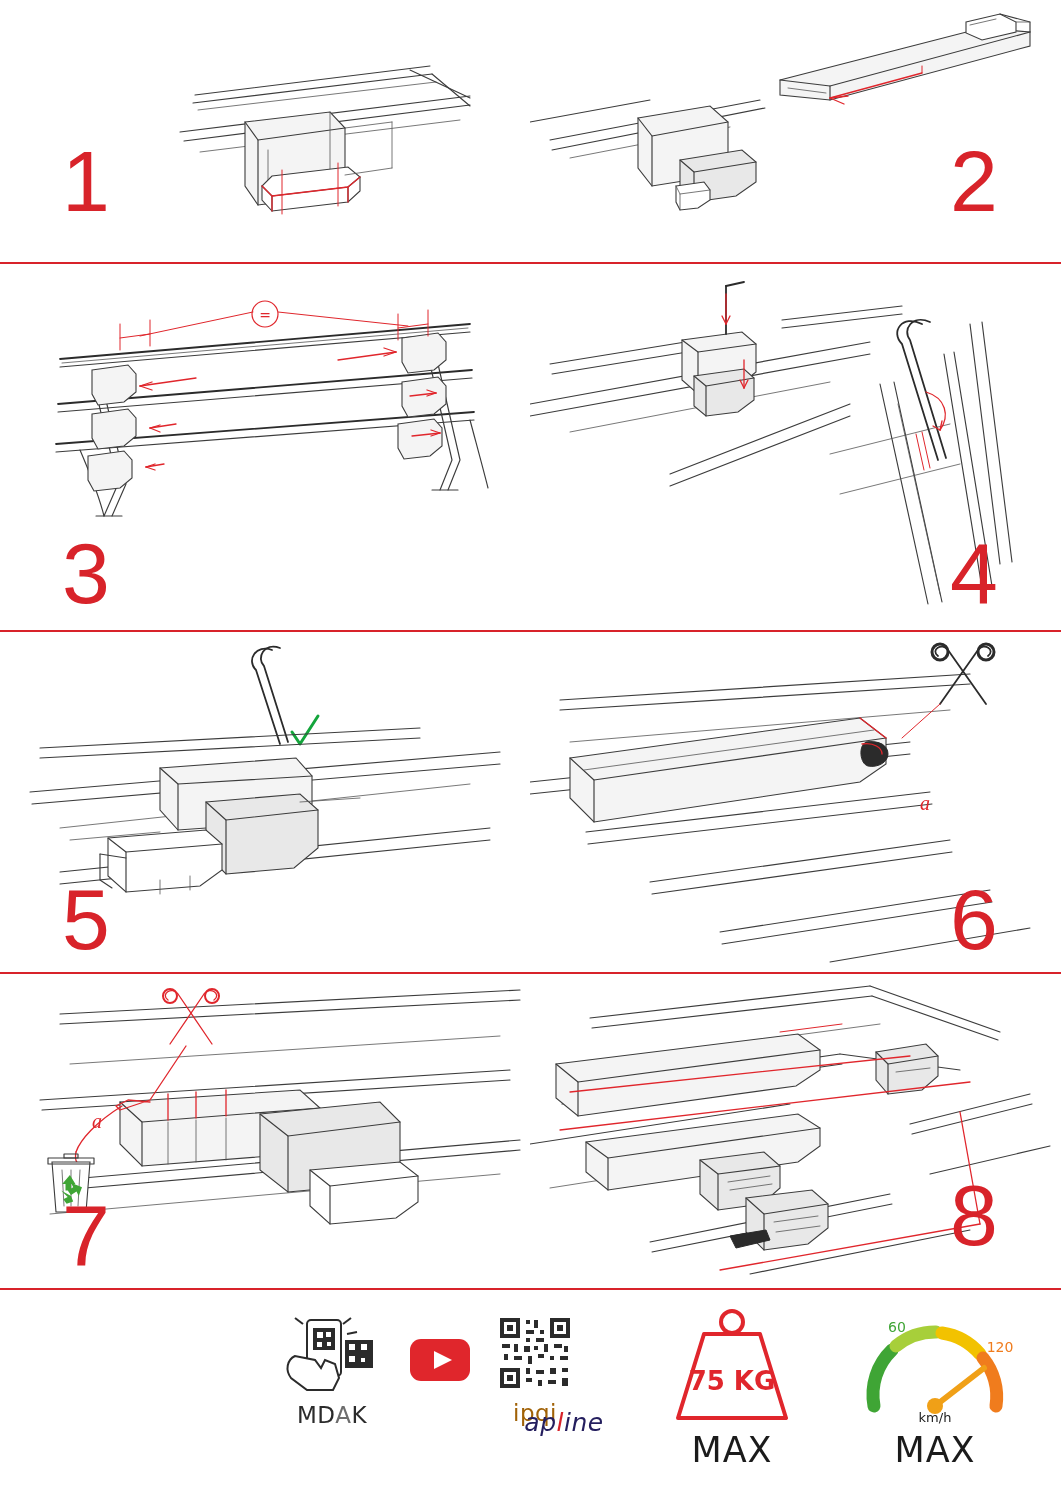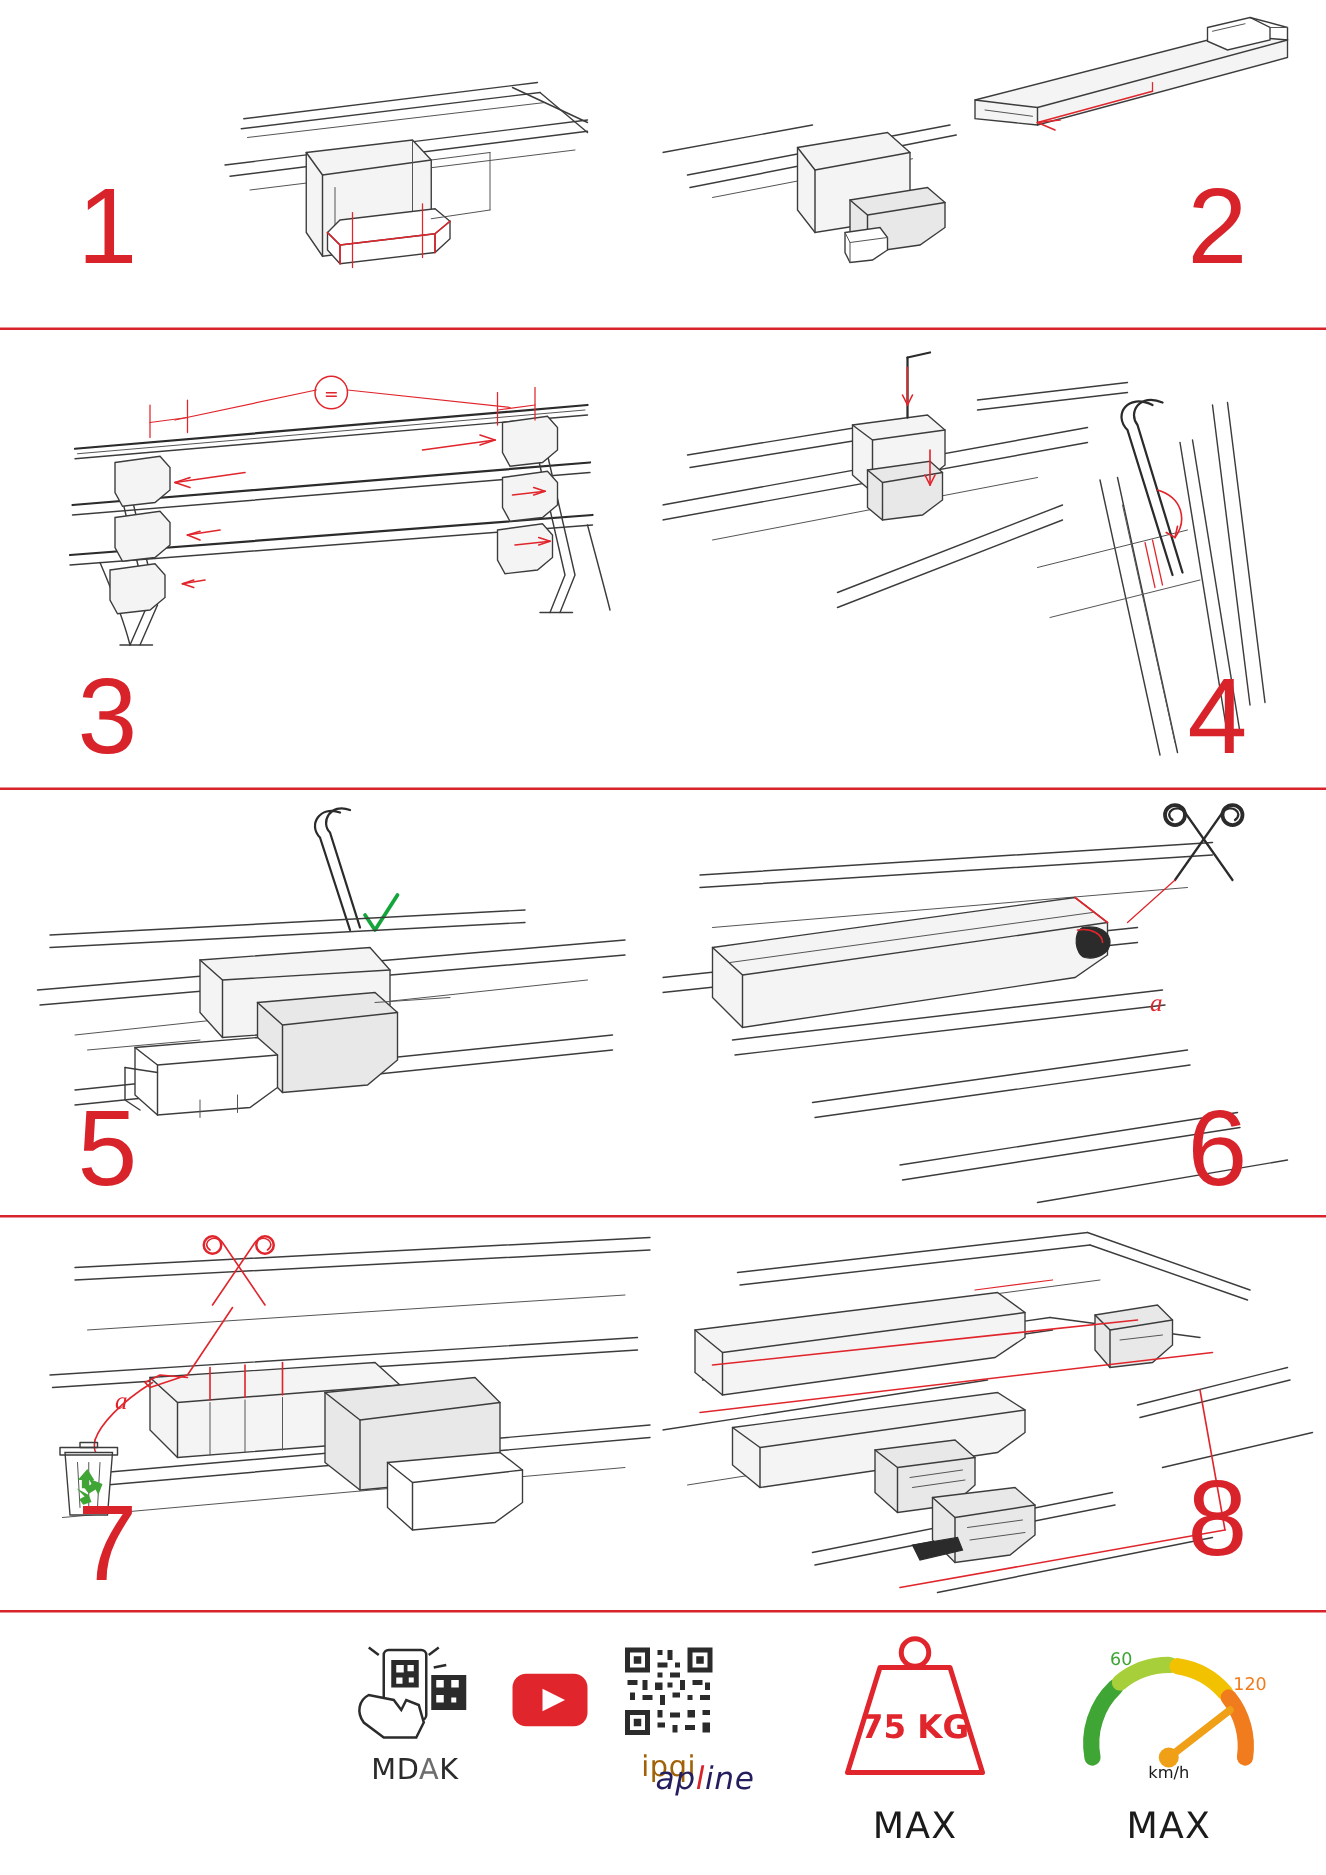--- a/index.html
+++ b/index.html
@@ -111,24 +111,24 @@
   .cap-ipqi { color: #a16207; }
   .cap-apline { color: #241e5e; font-style: italic; }
   .cap-apline .l { color: #d8232a; }
 
   .max-item {
     position: absolute;
     text-align: center;
   }
   .max-cap {
     font-family: "DejaVu Sans", sans-serif;
-    font-size: 29px;
+    font-size: 35px;
     color: #1b1b1b;
     letter-spacing: 1px;
-    margin-top: 14px;
+    margin-top: 2px;
   }
   .kg-text {
     font-family: "DejaVu Sans", sans-serif;
     font-weight: bold;
     font-size: 26px;
     fill: #e0262c;
   }
 </style>
 </head>
 <body>

